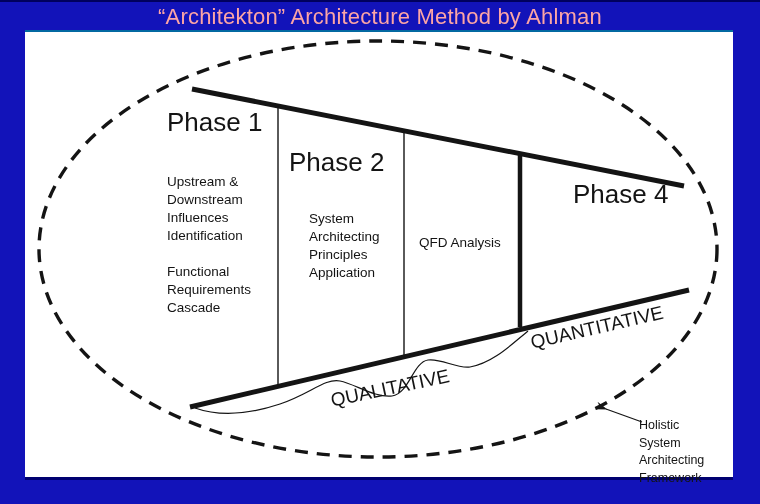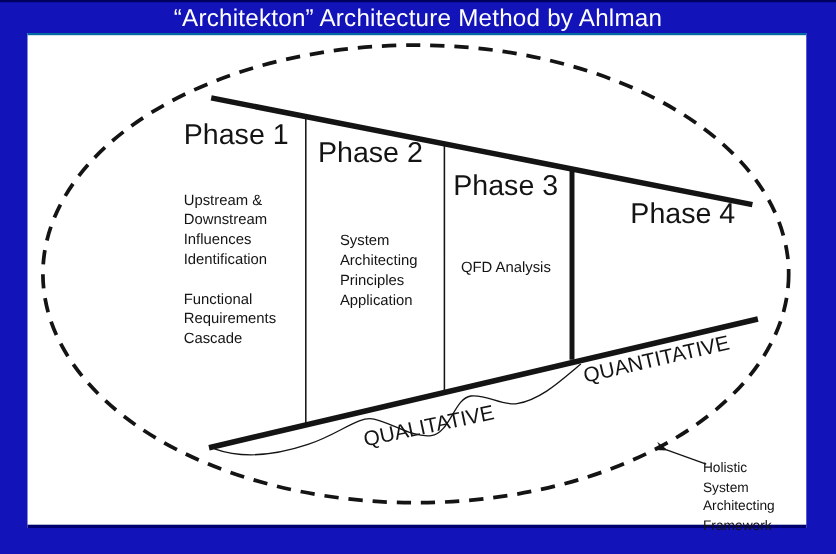--- a/index.html
+++ b/index.html
@@ -5,38 +5,38 @@
   html,body{margin:0;padding:0;}
   body{
     width:760px;height:504px;overflow:hidden;position:relative;
     background:#1213b9;
     font-family:"Liberation Sans", sans-serif;
     border-top:2px solid #00005e;box-sizing:border-box;
   }
   .title-bar{
     position:absolute;left:0;top:1px;width:760px;height:27px;
     display:flex;align-items:center;justify-content:center;
-    color:#ffffff;font-size:22px;letter-spacing:.2px;
+    color:#fca5a5;font-size:22px;letter-spacing:.2px;
   }
   .canvas{
     position:absolute;left:25px;top:28px;width:708px;height:445px;
     background:#ffffff;
     border-top:2px solid #0369a1;border-bottom:3px solid #000070;
     box-sizing:content-box;
   }
   .canvas svg{position:absolute;left:0;top:0;}
   .txt{position:absolute;color:#141414;}
   .phase-heading{font-size:26px;line-height:28px;white-space:nowrap;}
   .note{font-size:13.5px;line-height:18px;white-space:pre-line;}
   .axis-label{font-size:19px;white-space:nowrap;transform-origin:left center;}
   .callout-text{font-size:12.5px;line-height:17.5px;white-space:pre-line;}
 
   
   #ph1{left:142px;top:76px;}
-  #ph2{left:264px;top:92px;}
+  #ph2{left:264px;top:116px;}
   #ph3{left:387px;top:122px;}
   #ph4{left:532px;top:148px;margin-left:16px;}
   
   #p1a{left:142px;top:141px;}
   #p1b{left:142px;top:231px;}
   #p2a{left:284px;top:178px;}
   #p3a{left:394px;top:202px;}
   #p4a{left:534px;top:198px;}
   
   #qual{left:306px;top:358px;transform:rotate(-12deg);}
@@ -73,21 +73,20 @@
              C 330 352, 350 366, 367 364
              C 384 362, 388 330, 403 328
              C 416 326, 432 337, 445 335
              C 468 331, 487 312, 503 299" fill="none" stroke="#141414" stroke-width="1.2"></path>
 
     <line x1="617" y1="390" x2="581" y2="377" stroke="#141414" stroke-width="1.2" marker-end="url(#arrowhead)"></line>
   </svg>
 
   <div class="txt phase-heading" id="ph1">Phase 1</div>
   <div class="txt phase-heading" id="ph2">Phase 2</div>
-  <div class="txt phase-heading" id="ph3">Phase 3</div>
   <div class="txt phase-heading" id="ph4">Phase 4</div>
 
   <div class="txt note" id="p1b">Functional
 Requirements
 Cascade</div>
   <div class="txt note" id="p1a">Upstream &amp;
 Downstream
 Influences
 Identification</div>
   <div class="txt note" id="p2a">System

